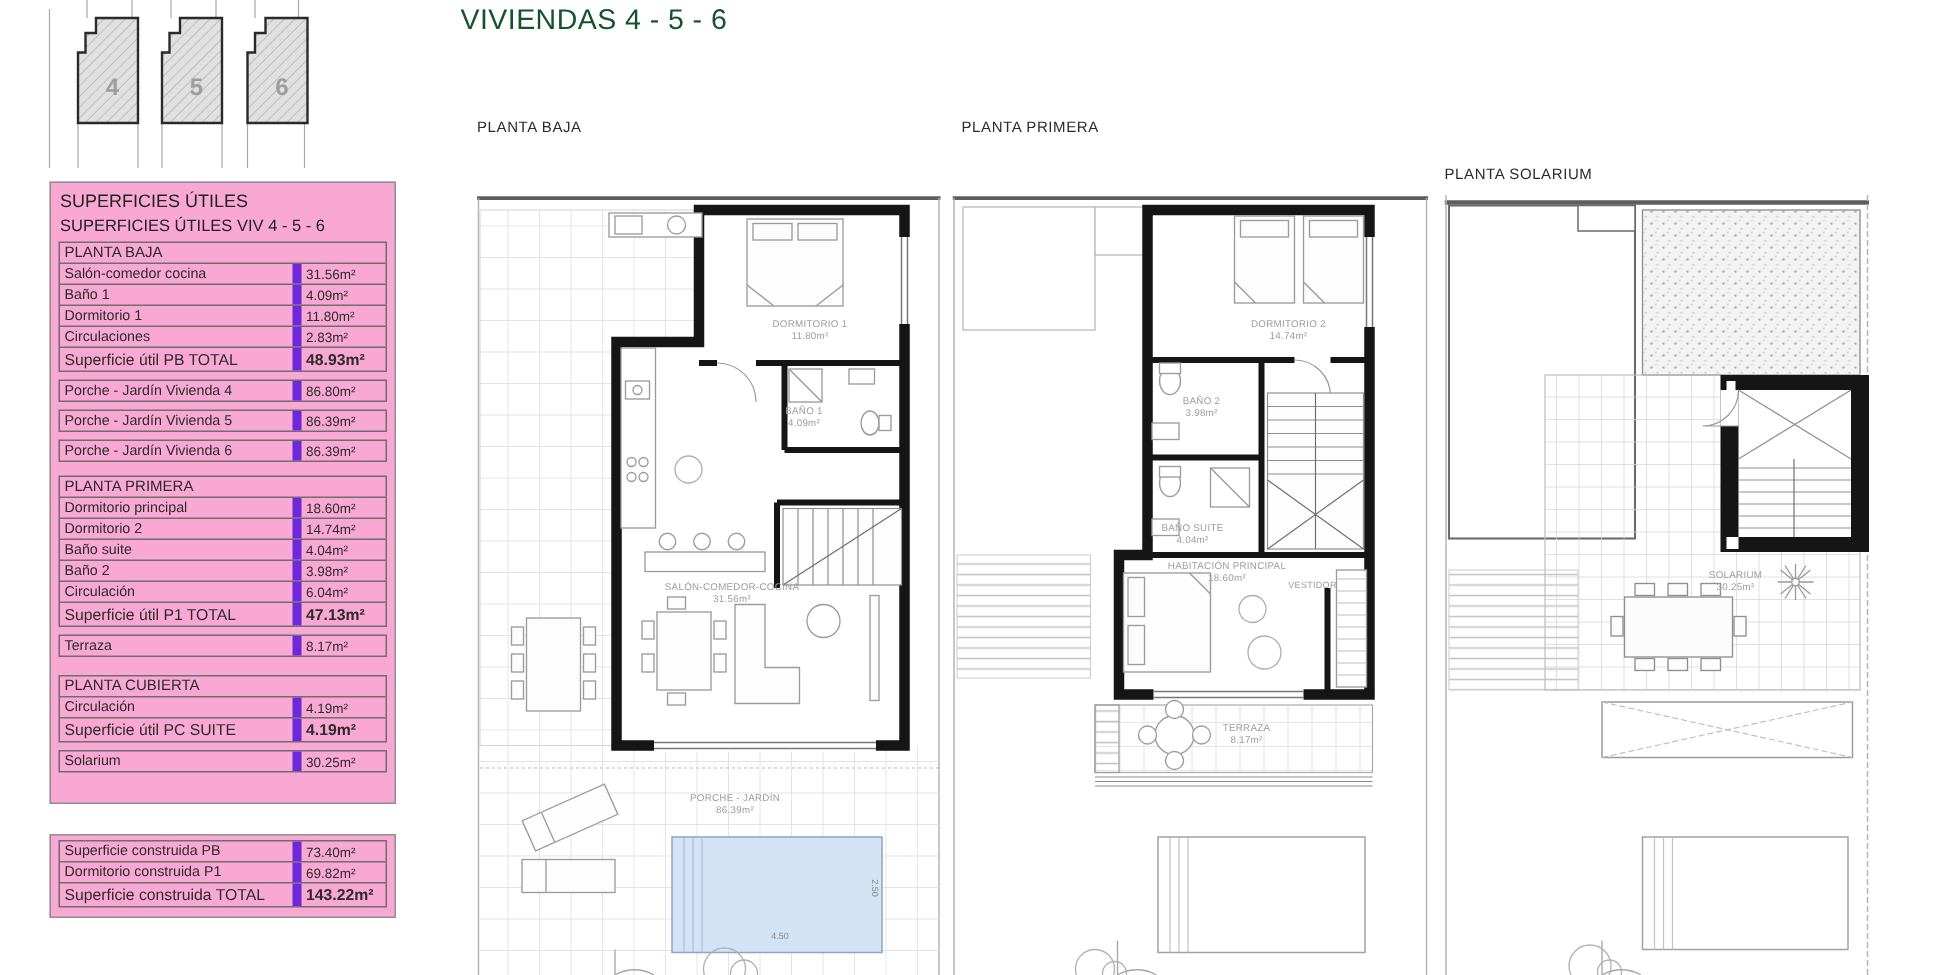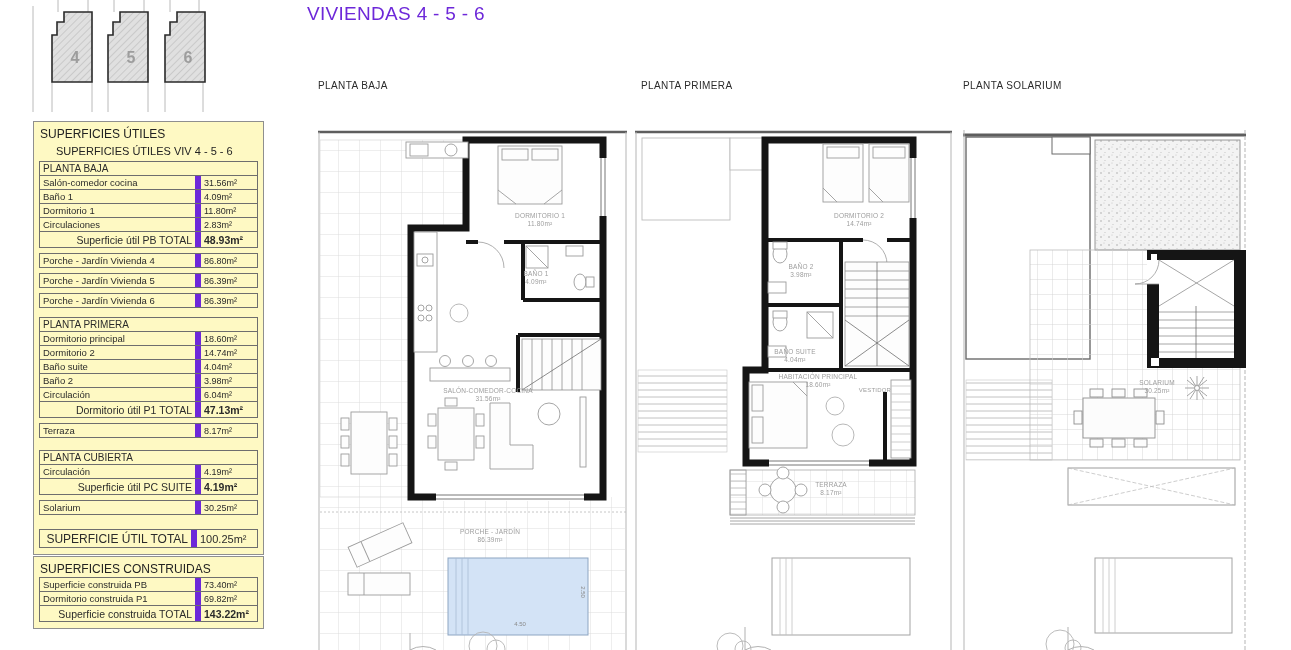--- a/index.html
+++ b/index.html
@@ -1,38 +1,38 @@
 <!DOCTYPE html>
 <html><head>
 <meta charset="utf-8">
 <style>
   html,body{margin:0;padding:0;background:#fff;}
   #canvas{position:relative;width:1291px;height:650px;background:#ffffff;overflow:hidden;
           font-family:"Liberation Sans", sans-serif;color:#2b2b2b;}
   .abs{position:absolute;}
   
-  #main-title{left:307px;top:3px;font-size:19px;letter-spacing:0.3px;color:#6d28d9;}
+  #main-title{left:307px;top:3px;font-size:19px;letter-spacing:0.3px;color:#14532d;}
   .plan-title{top:80px;font-size:10px;letter-spacing:0.4px;color:#2b2b2b;}
-  #pt-baja{left:318px;} #pt-primera{left:641px;} #pt-solarium{left:963px;}
+  #pt-baja{left:318px;} #pt-primera{left:641px;} #pt-solarium{left:963px;margin-top:31px;}
   
-  .tbl{box-sizing:border-box;width:231px;border:1px solid #8f8f8f;background:#fef9c3;
+  .tbl{box-sizing:border-box;width:231px;border:1px solid #8f8f8f;background:#f9a8d4;
        padding:3px 5px 6px 5px;}
   #tbl-utiles{left:33px;top:121px;}
   #tbl-constr{left:33px;top:556px;}
   .tbl-title{font-size:12px;color:#222;padding:2px 1px 1px;}
-  .tbl-sub{font-size:11px;color:#222;padding:3px 1px 4px;margin-left:16px;}
+  .tbl-sub{font-size:11px;color:#222;padding:3px 1px 4px;}
   .grp{border:1px solid #6e6e6e;}
   .row{display:flex;align-items:stretch;font-size:9.5px;line-height:12px;}
   .row + .row{border-top:1px solid #6e6e6e;}
   .row .lbl{flex:1;padding:1px 3px 0;border-right:6px solid #6d28d9;
             white-space:nowrap;overflow:hidden;}
   .row .val{width:50px;padding:1px 3px 0;font-size:9px;}
   .row.section .lbl{border-right:none;font-size:10px;}
   .row.trow{line-height:14px;}
-  .row.trow .lbl{text-align:right;font-size:10.5px;}
+  .row.trow .lbl{font-size:10.5px;}
   .row.trow .val{font-size:10.5px;font-weight:bold;}
   .row.grand{line-height:16px;}
   .row.grand .lbl{text-align:right;font-size:12px;}
   .row.grand .val{font-size:11px;width:54px;} .gap5{height:5px;} .gap9{height:9px;} .gap12{height:12px;} .gap14{height:14px;}
   
   svg{display:block;}
   svg text{font-family:"Liberation Sans", sans-serif;fill:#9d9d9d;}
   .rm{font-size:6.5px;letter-spacing:0.2px;}
   .dim{font-size:6px;fill:#8a8a8a;}
 </style>
@@ -148,21 +148,21 @@
         </div>
       <div class="row">
           <div class="lbl">Baño 2</div>
           <div class="val">3.98m²</div>
         </div>
       <div class="row">
           <div class="lbl">Circulación</div>
           <div class="val">6.04m²</div>
         </div>
       <div class="row trow">
-          <div class="lbl">Dormitorio útil P1 TOTAL</div>
+          <div class="lbl">Superficie útil P1 TOTAL</div>
           <div class="val">47.13m²</div>
         </div>
     </div>
     <div class="gap5"></div>
     <div class="grp">
         <div class="row">
           <div class="lbl">Terraza</div>
           <div class="val">8.17m²</div>
         </div>
       </div>
@@ -181,30 +181,23 @@
         </div>
     </div>
     <div class="gap5"></div>
     <div class="grp">
         <div class="row">
           <div class="lbl">Solarium</div>
           <div class="val">30.25m²</div>
         </div>
       </div>
     <div class="gap14"></div>
-    <div class="grp">
-        <div class="row grand">
-          <div class="lbl">SUPERFICIE ÚTIL TOTAL</div>
-          <div class="val">100.25m²</div>
-        </div>
-      </div>
   </div>
 
   <div class="abs tbl" id="tbl-constr">
-    <div class="tbl-title">SUPERFICIES CONSTRUIDAS</div>
     <div class="grp">
       <div class="row">
           <div class="lbl">Superficie construida PB</div>
           <div class="val">73.40m²</div>
         </div>
       <div class="row">
           <div class="lbl">Dormitorio construida P1</div>
           <div class="val">69.82m²</div>
         </div>
       <div class="row trow">

